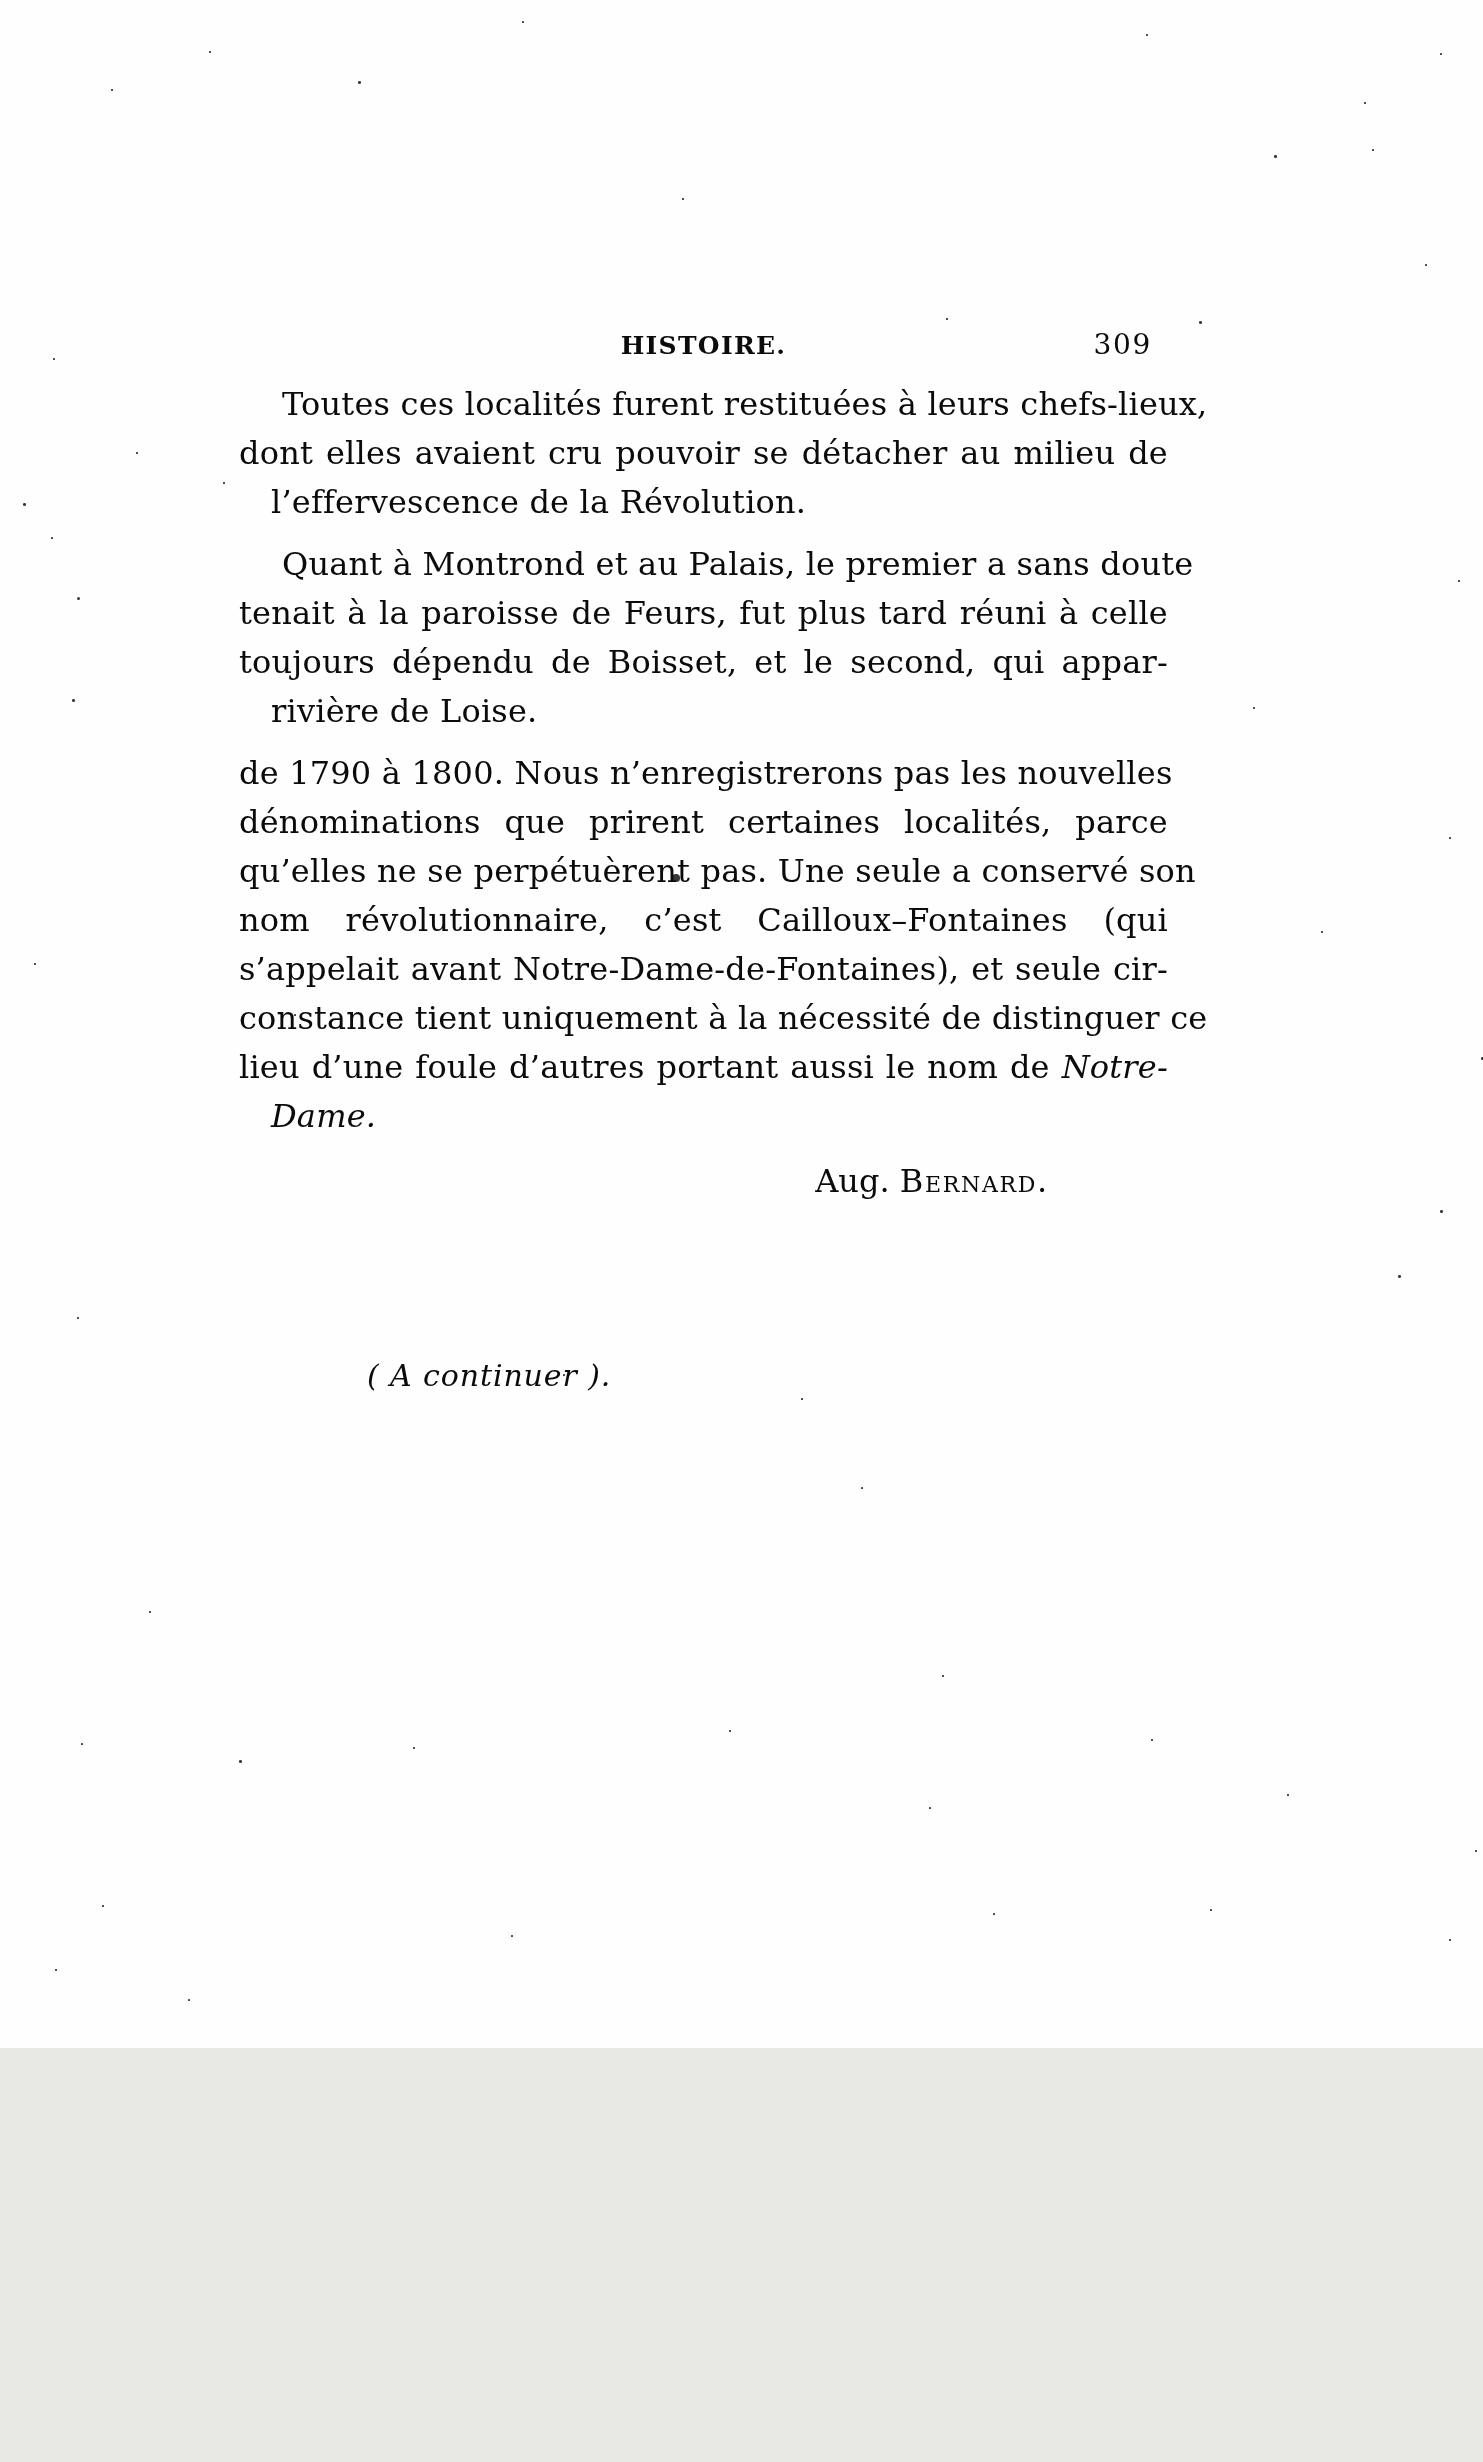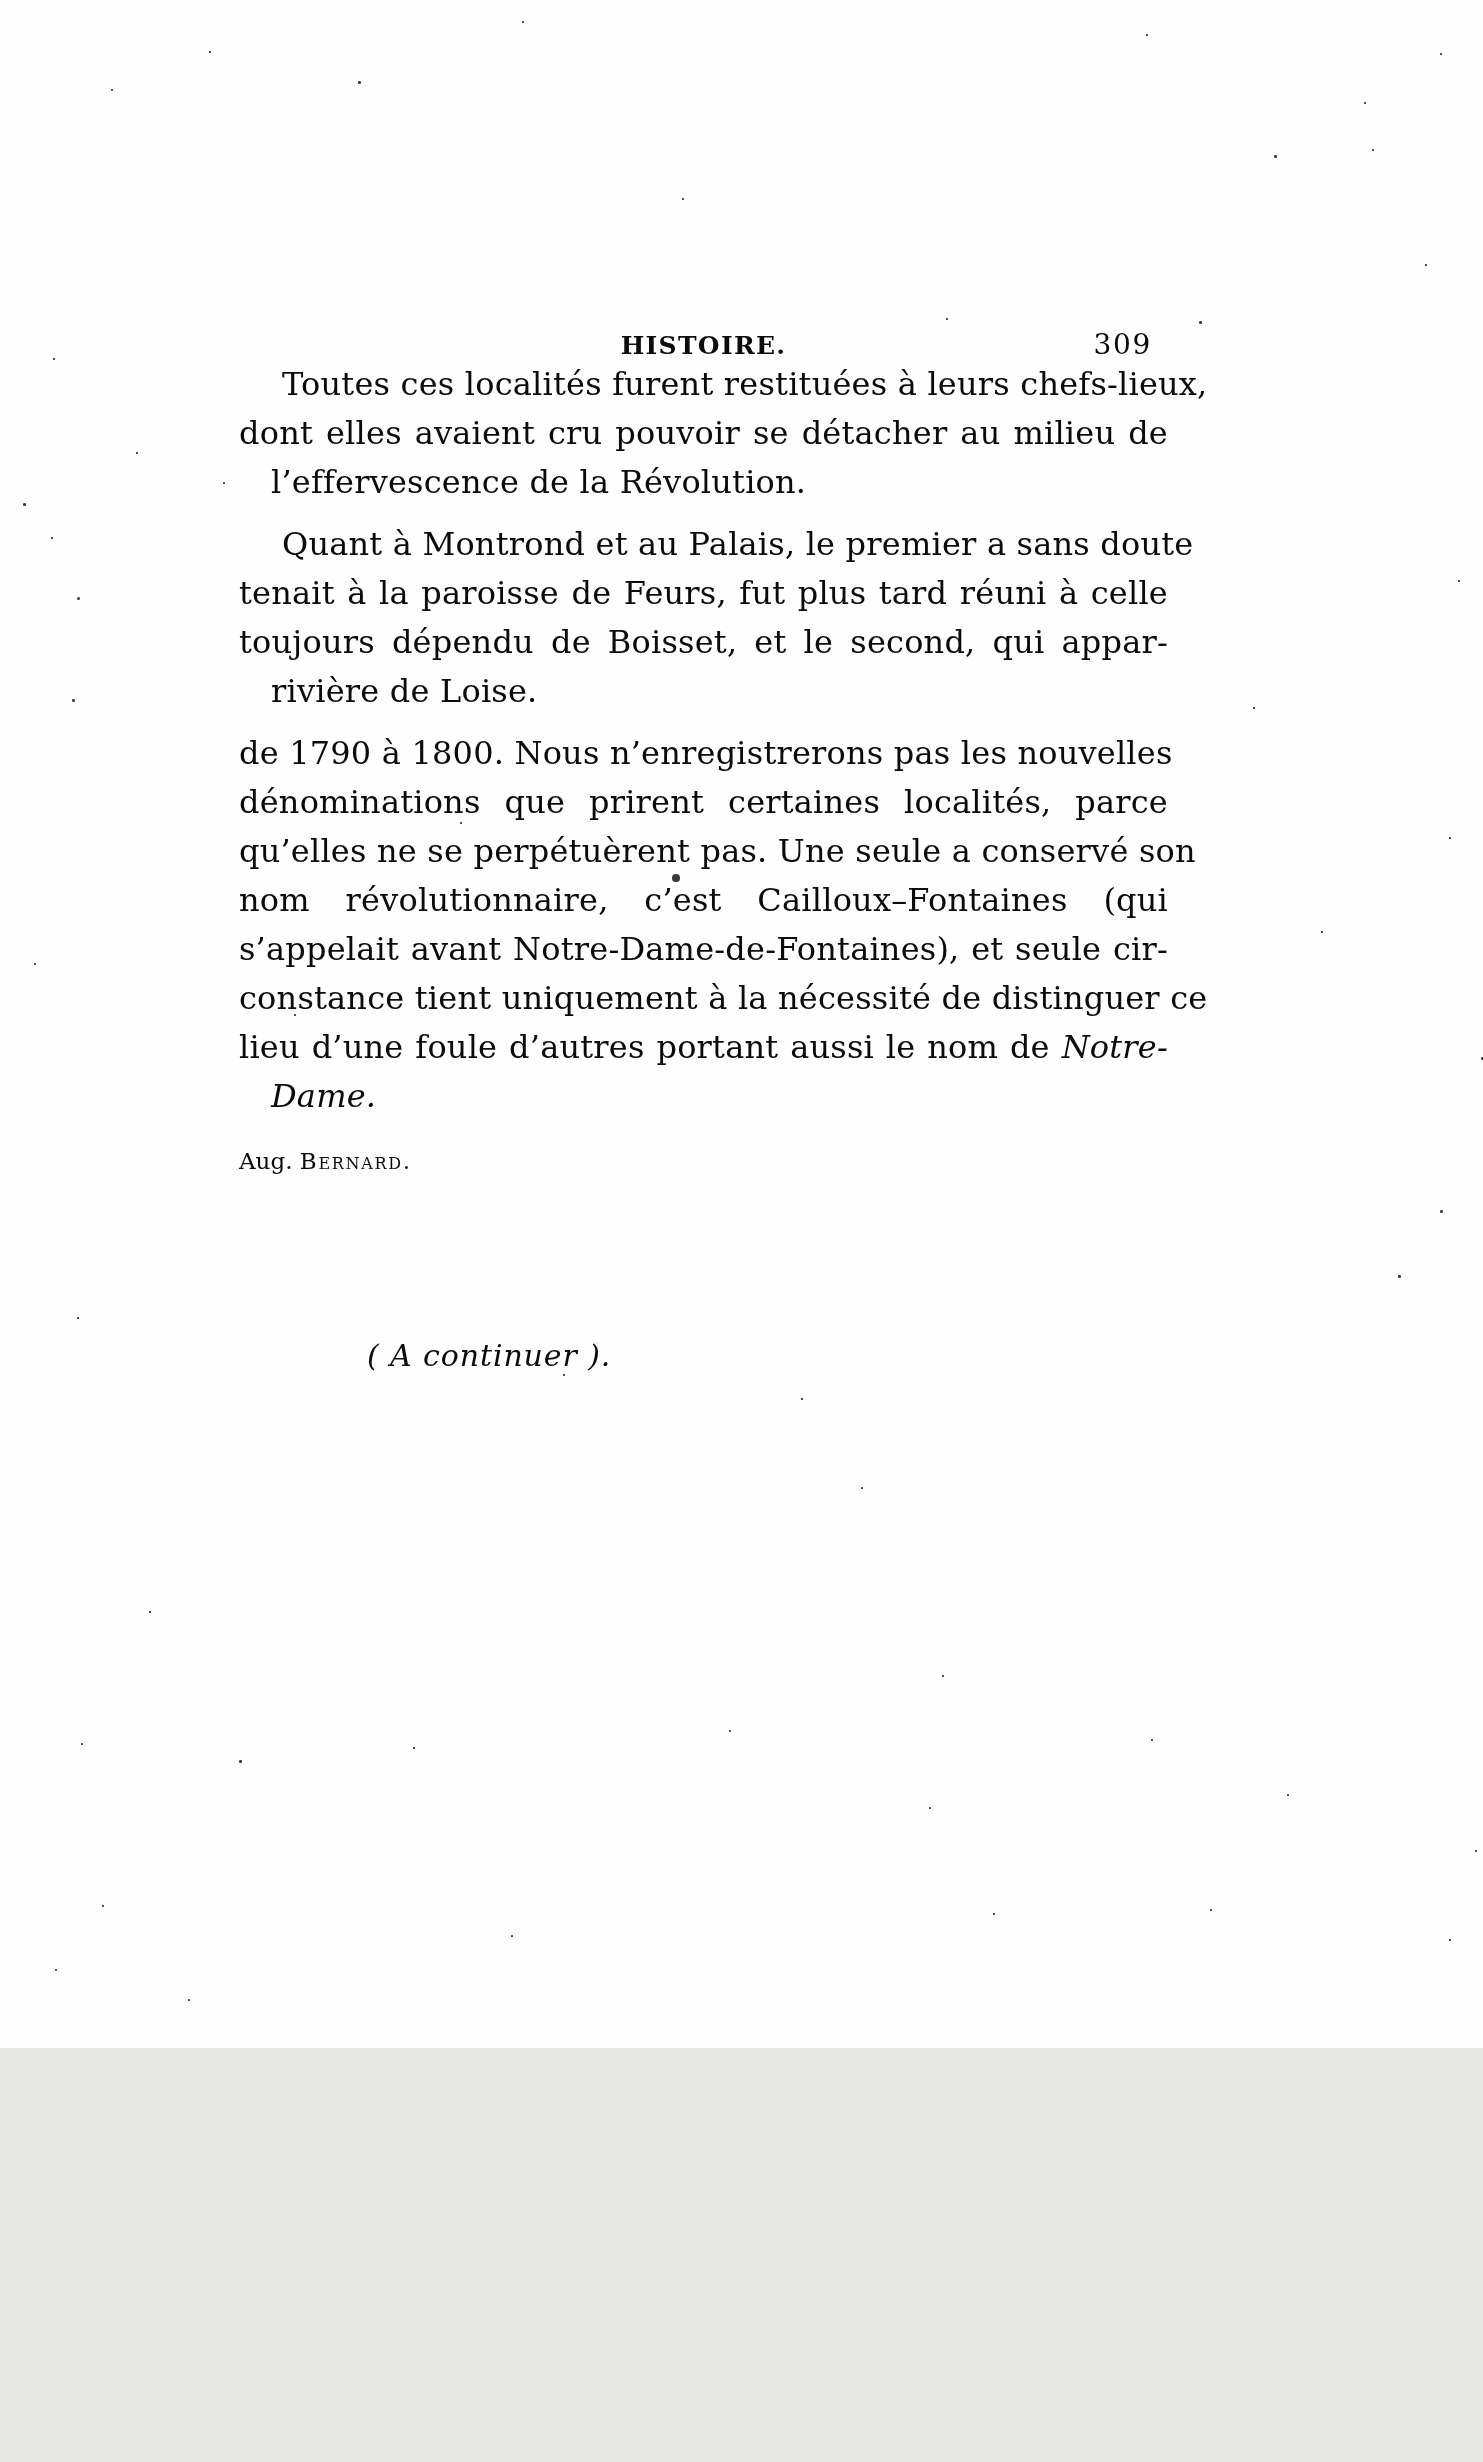--- a/index.html
+++ b/index.html
@@ -29,42 +29,42 @@
     letter-spacing: 1.3px;
   }
   .page-number {
     position:absolute; right:16px; top:-3.4px;
     font-size: 28px;
     letter-spacing: 1.7px;
   }
 
   .textblock {
     position: absolute;
-    left: 239px; top: 360px;
+    left: 239px; top: 380px;
     width: 929px;
   }
   .para { margin:0; }
   .para + .para { margin-top: 12.8px; }
   .line {
     font-size: 32px;
     line-height: 49px;
     white-space: nowrap;
     text-align: justify;
     text-align-last: justify;
     letter-spacing: 0.2px;
   }
   .line.first { text-indent: 43px; }
   .line.lastline { text-align-last: left; margin-left: 32px; }
   .it { font-style: italic; }
 
   .signature {
     margin-top: 19px;
-    text-align: left;
+    text-align: right;
     padding-right: 119px;
-    font-size: 23px;
+    font-size: 32px;
     line-height: 43px;
   }
   .signature .smallcaps { font-variant: small-caps; letter-spacing: 1.7px; }
 
   .continuation {
     margin-top: 155px;
     margin-left: 128px;
     font-size: 30px;
     font-style: italic;
     letter-spacing: 0.9px;

